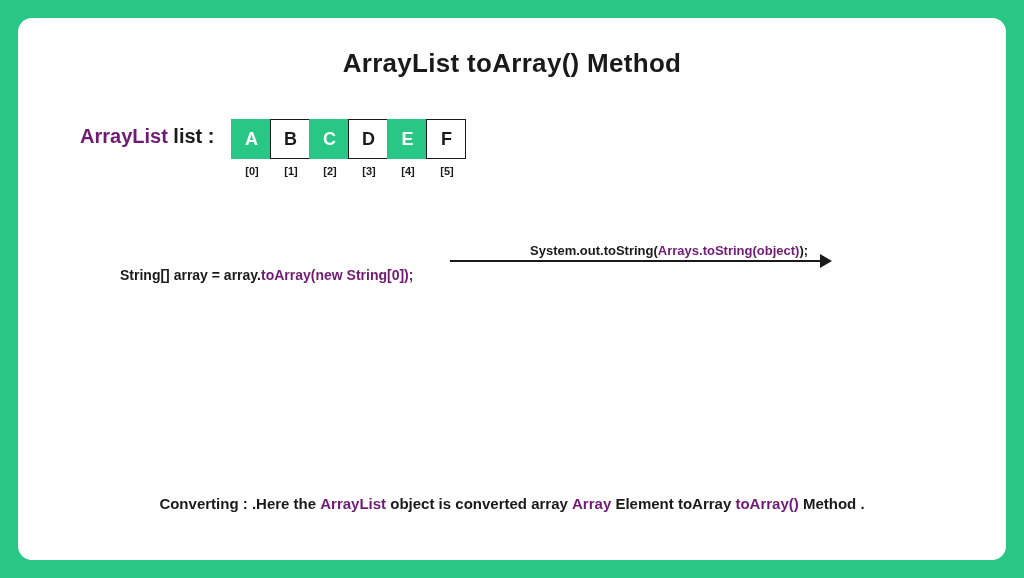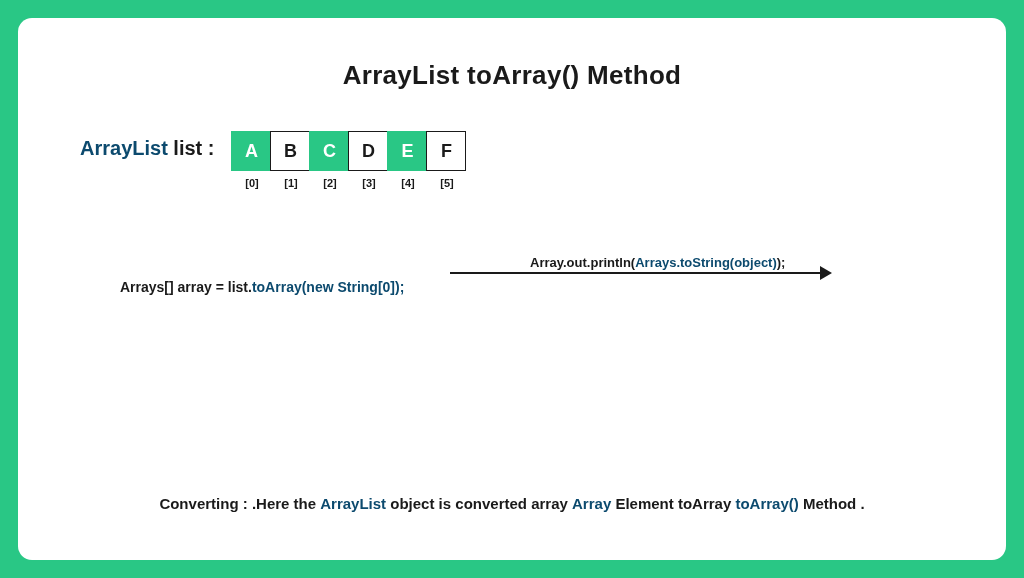--- a/index.html
+++ b/index.html
@@ -9,21 +9,21 @@
     background: #29c785;
     padding: 18px;
     font-family: -apple-system, BlinkMacSystemFont, "Segoe UI", Arial, sans-serif;
     color: #1a1a1a;
   }
   .panel {
     width: 100%;
     height: 100%;
     background: #ffffff;
     border-radius: 14px;
-    padding: 36px 32px;
+    padding: 24px 32px;
     position: relative;
   }
   .title {
     font-size: 26px;
     font-weight: 800;
     text-align: center;
     margin-top: 6px;
     margin-bottom: 40px;
     letter-spacing: 0.3px;
   }
@@ -34,21 +34,21 @@
     margin-left: 30px;
     margin-bottom: 90px;
   }
   .list-label {
     font-size: 20px;
     font-weight: 700;
     margin-right: 18px;
     margin-top: 6px;
     white-space: pre;
   }
-  .accent { color: #0c4a6e; }
+  .accent { color: #701a75; }
   .cells {
     display: flex;
   }
   .cell-col {
     display: flex;
     flex-direction: column;
     align-items: center;
   }
   .cell {
     width: 40px;
@@ -164,24 +164,24 @@
           <div class="idx">[4]</div>
         </div>
         <div class="cell-col">
           <div class="cell">F</div>
           <div class="idx">[5]</div>
         </div>
       </div>
   </div>
 
   <div class="code-area">
-    <div class="code-line1"><span>Arrays[] array = list.</span><span class="accent">toArray(new String[0]);</span></div>
+    <div class="code-line1"><span>String[] array = array.</span><span class="accent">toArray(new String[0]);</span></div>
 
     <div class="arrow-block">
-      <div class="print-line"><span>Array.out.println(</span><span class="accent">Arrays.toString(object)</span><span>);</span></div>
+      <div class="print-line"><span>System.out.toString(</span><span class="accent">Arrays.toString(object)</span><span>);</span></div>
       <div class="arrow-row">
         <div class="arrow"></div>
       </div>
     </div>
   </div>
 
   <div class="explanation">
     <span class="bold">Converting :</span><span> .Here the </span><span class="accent bold">ArrayList</span><span>  object is   converted array </span><span class="accent bold">Array</span><span> Element toArray </span><span class="accent bold">toArray()</span><span> Method .</span>
   </div>
 

